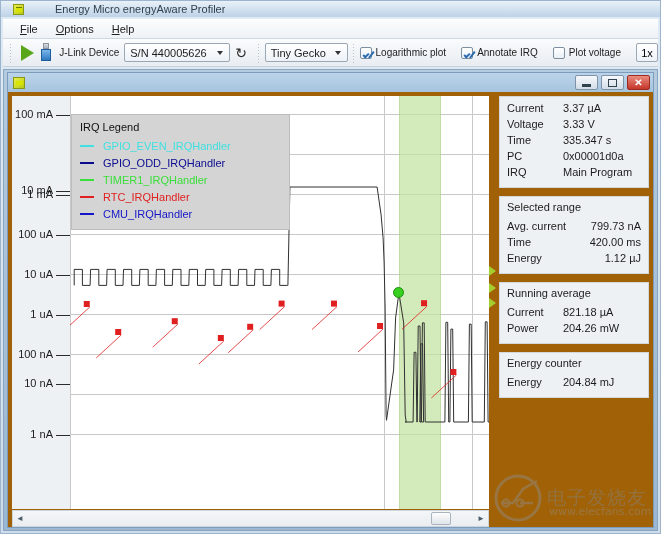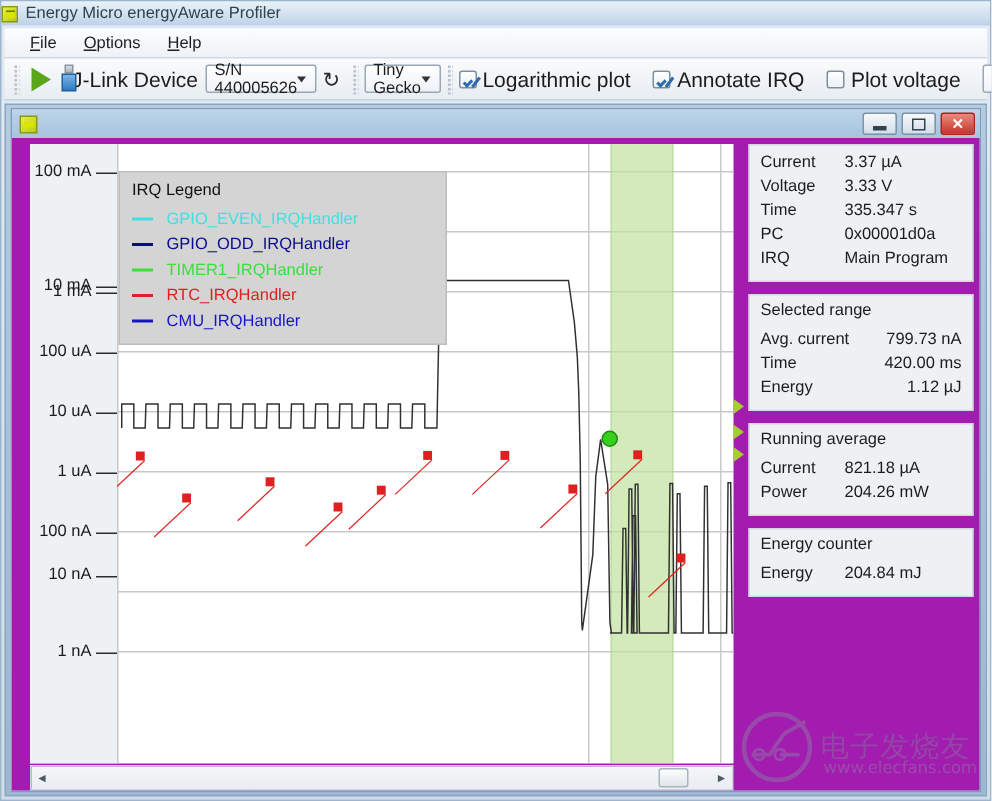--- a/index.html
+++ b/index.html
@@ -19,22 +19,23 @@
     background: linear-gradient(#dfeaf4, #cfdcea);
     border: 1px solid #9cb4cc;
     display:flex; flex-direction:column;
   }
 
   
   #titlebar {
     height:16px; flex:0 0 16px;
     background: linear-gradient(#e9f1f8, #cfdfee 60%, #bed2e6);
     display:flex; align-items:center;
-    padding-left:0;
+    padding-left:12px;
     position:relative;
+    gap:26px;
   }
   #titlebar .app-ico {
     width:11px; height:11px; flex:0 0 11px;
     background: linear-gradient(135deg,#e8ef4a,#b9c914);
     border:1px solid #8a9a10;
     position:relative;
   }
   #titlebar .app-ico::after{
     content:""; position:absolute; left:2px; top:2px; width:6px; height:4px;
     background:#d9e400; border-top:1px solid #6d7a00;
@@ -75,21 +76,21 @@
   .tb-play {
     width:0;height:0;border-left:13px solid #5aa61a;
     border-top:8px solid transparent;border-bottom:8px solid transparent;
     margin:0 6px 0 4px; cursor:pointer;
   }
   .tb-probe {
     width:12px;height:19px; margin-right:8px; position:relative; cursor:pointer;
   }
   .tb-probe .cap{position:absolute;left:3px;top:0;width:6px;height:6px;background:linear-gradient(#d8dde2,#a9b3bc);border:1px solid #8b949c;}
   .tb-probe .body{position:absolute;left:1px;top:6px;width:10px;height:12px;background:linear-gradient(#7ab6e8,#2f79c2);border:1px solid #1f5d9b;}
-  .tb-label { font-size:14px; color:#1c1c1c; margin-right:5px; white-space:nowrap;}
+  .tb-label { font-size:10px; color:#1c1c1c; margin-right:5px; white-space:nowrap;}
   .combo {
     height:19px; background:linear-gradient(#ffffff,#eef2f7);
     border:1px solid #9aa7b4; border-radius:2px;
     display:flex; align-items:center; padding:0 2px 0 5px;
     font-size:11px; color:#1c1c1c; cursor:pointer; position:relative;
   }
   .combo .caret{
     width:0;height:0;border-left:3.5px solid transparent;border-right:3.5px solid transparent;
     border-top:4px solid #333; margin-left:8px; margin-right:4px;
   }
@@ -151,22 +152,22 @@
   .cbtn{
     width:23px;height:15px;border:1px solid #7e93a8;border-radius:2px;
     background:linear-gradient(#f6f9fb,#d3dde7);
     display:flex;align-items:center;justify-content:center;cursor:pointer;
   }
   .cbtn.close{background:linear-gradient(#e98c7e,#c5352a);border-color:#9e2a20;color:#fff;font-weight:bold;font-size:10px;}
   .cbtn .mn{width:9px;height:3px;background:#31424f;margin-top:5px;}
   .cbtn .mx{width:9px;height:8px;border:1.5px solid #31424f;}
 
   #child-body{
-    flex:1 1 auto; display:flex; background:#a21caf; position:relative;
-    padding:4px 4px 0 12px;
+    flex:1 1 auto; display:flex; background:#a16207; position:relative;
+    padding:4px 4px 0 4px;
     justify-content:center;
   }
 
   
   #plot-panel{
     flex:1 1 auto; display:flex; flex-direction:column; position:relative;
     min-width:0;
   }
   #plot-area{
     flex:1 1 auto; position:relative; background:#ffffff; overflow:hidden;

